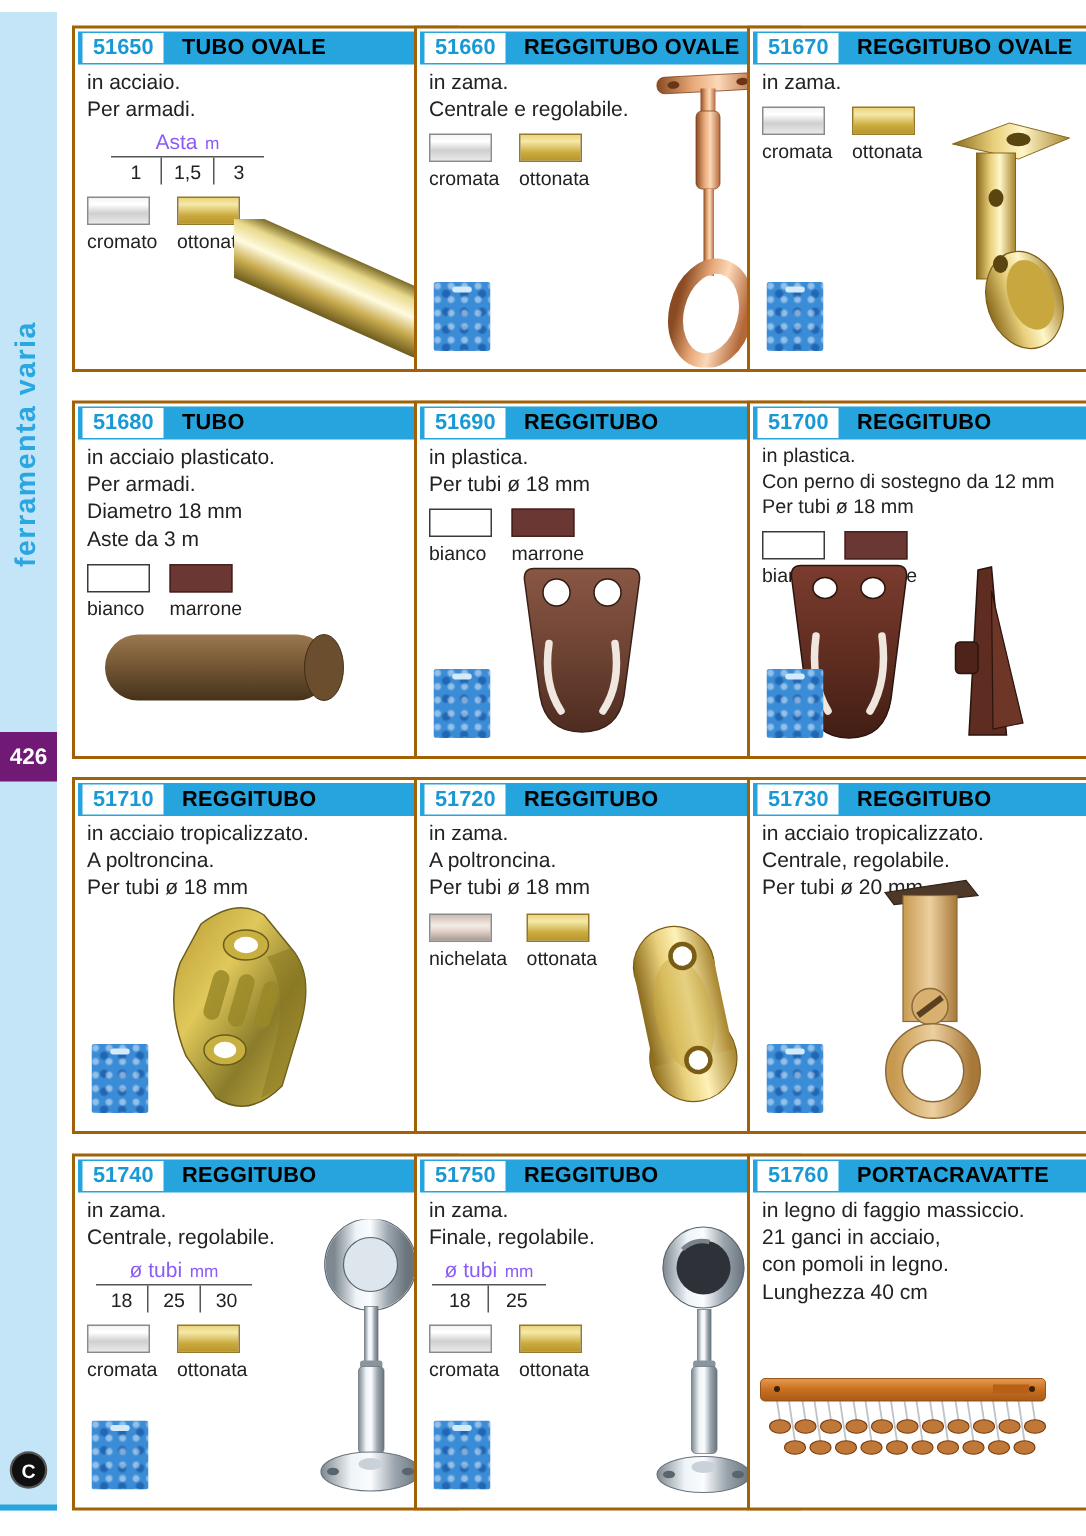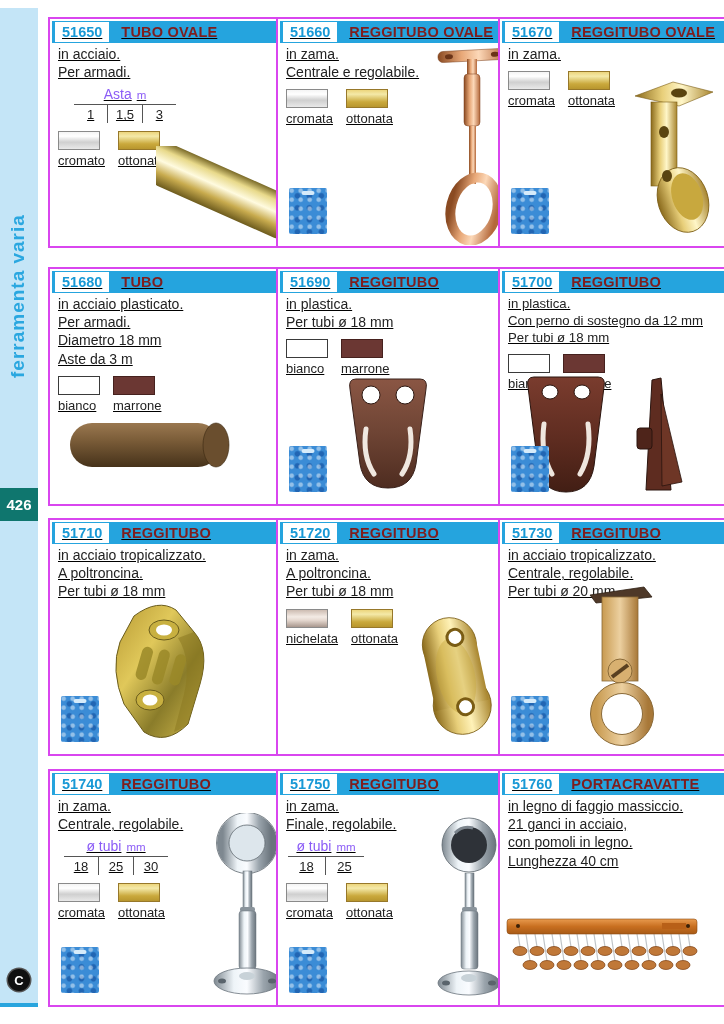--- a/index.html
+++ b/index.html
@@ -4,32 +4,32 @@
 <style>
   html,body{margin:0;padding:0;background:#fff;}
   #page{position:relative;width:724px;height:1024px;background:#fff;overflow:hidden;
         font-family:"Liberation Sans",sans-serif;}
   
   #sidebar{position:absolute;left:0;top:8px;width:38px;height:999px;background:#c4e5f7;
            border-bottom:4px solid #29a5de;box-sizing:border-box;}
   #side-label{position:absolute;left:7px;top:140px;height:230px;
               writing-mode:vertical-rl;transform:rotate(180deg);
               color:#2aa7e0;font-weight:bold;font-size:19px;letter-spacing:1px;white-space:nowrap;}
-  #page-badge{position:absolute;left:0;top:480px;width:38px;height:33px;background:#0f766e;
+  #page-badge{position:absolute;left:0;top:480px;width:38px;height:33px;background:#701a75;
               color:#fff;font-weight:bold;font-size:15px;display:flex;align-items:center;justify-content:center;}
   #corner-logo{position:absolute;left:8px;bottom:12px;width:22px;height:22px;border-radius:50%;
                background:#101010;color:#fff;font-weight:bold;font-size:13px;
                display:flex;align-items:center;justify-content:center;box-shadow:0 0 0 1.5px #555;}
   
-  .cell{position:absolute;width:258px;box-sizing:border-box;border:2px solid #d946ef;background:#fff;text-decoration:underline;}
+  .cell{position:absolute;width:258px;box-sizing:border-box;border:2px solid #a16207;background:#fff;}
   .c1{left:48px}.c2{left:276px}.c3{left:498px}
   .r1{top:17px;height:231px}.r2{top:267px;height:239px}.r3{top:518px;height:238px}.r4{top:769px;height:238px}
   .hdr{margin:2px 2px 0 2px;height:22px;background:#25a4de;display:flex;align-items:center;padding:0 4px 0 3px;}
   .code{background:#fff;color:#1899d6;font-weight:bold;font-size:14.5px;padding:1px 7px;line-height:18px;}
-  .title{color:#7f1d1d;font-weight:bold;font-size:14.5px;margin-left:12px;letter-spacing:.2px;white-space:nowrap;}
+  .title{color:#000000;font-weight:bold;font-size:14.5px;margin-left:12px;letter-spacing:.2px;white-space:nowrap;}
   .body{position:relative;margin:0 2px 2px 2px;padding:2px 6px;height:calc(100% - 32px);}
   .desc{font-size:14px;color:#222;line-height:1.3;}
   .desc .model{font-weight:bold;}
   
   .tbl{margin-top:5px;}
   .tbl-hd{text-align:center;font-size:14px;color:#8b5cf6;padding-bottom:2px;}
   .tbl-hd .unit{font-size:11.5px;margin-left:5px;}
   .tbl-row{display:flex;border-top:1.5px solid #555;}
   .tbl-cell{text-align:center;font-size:13px;color:#222;padding:2px 0 1px 0;border-left:1.5px solid #555;}
   .tbl-cell:first-child{border-left:none;}

